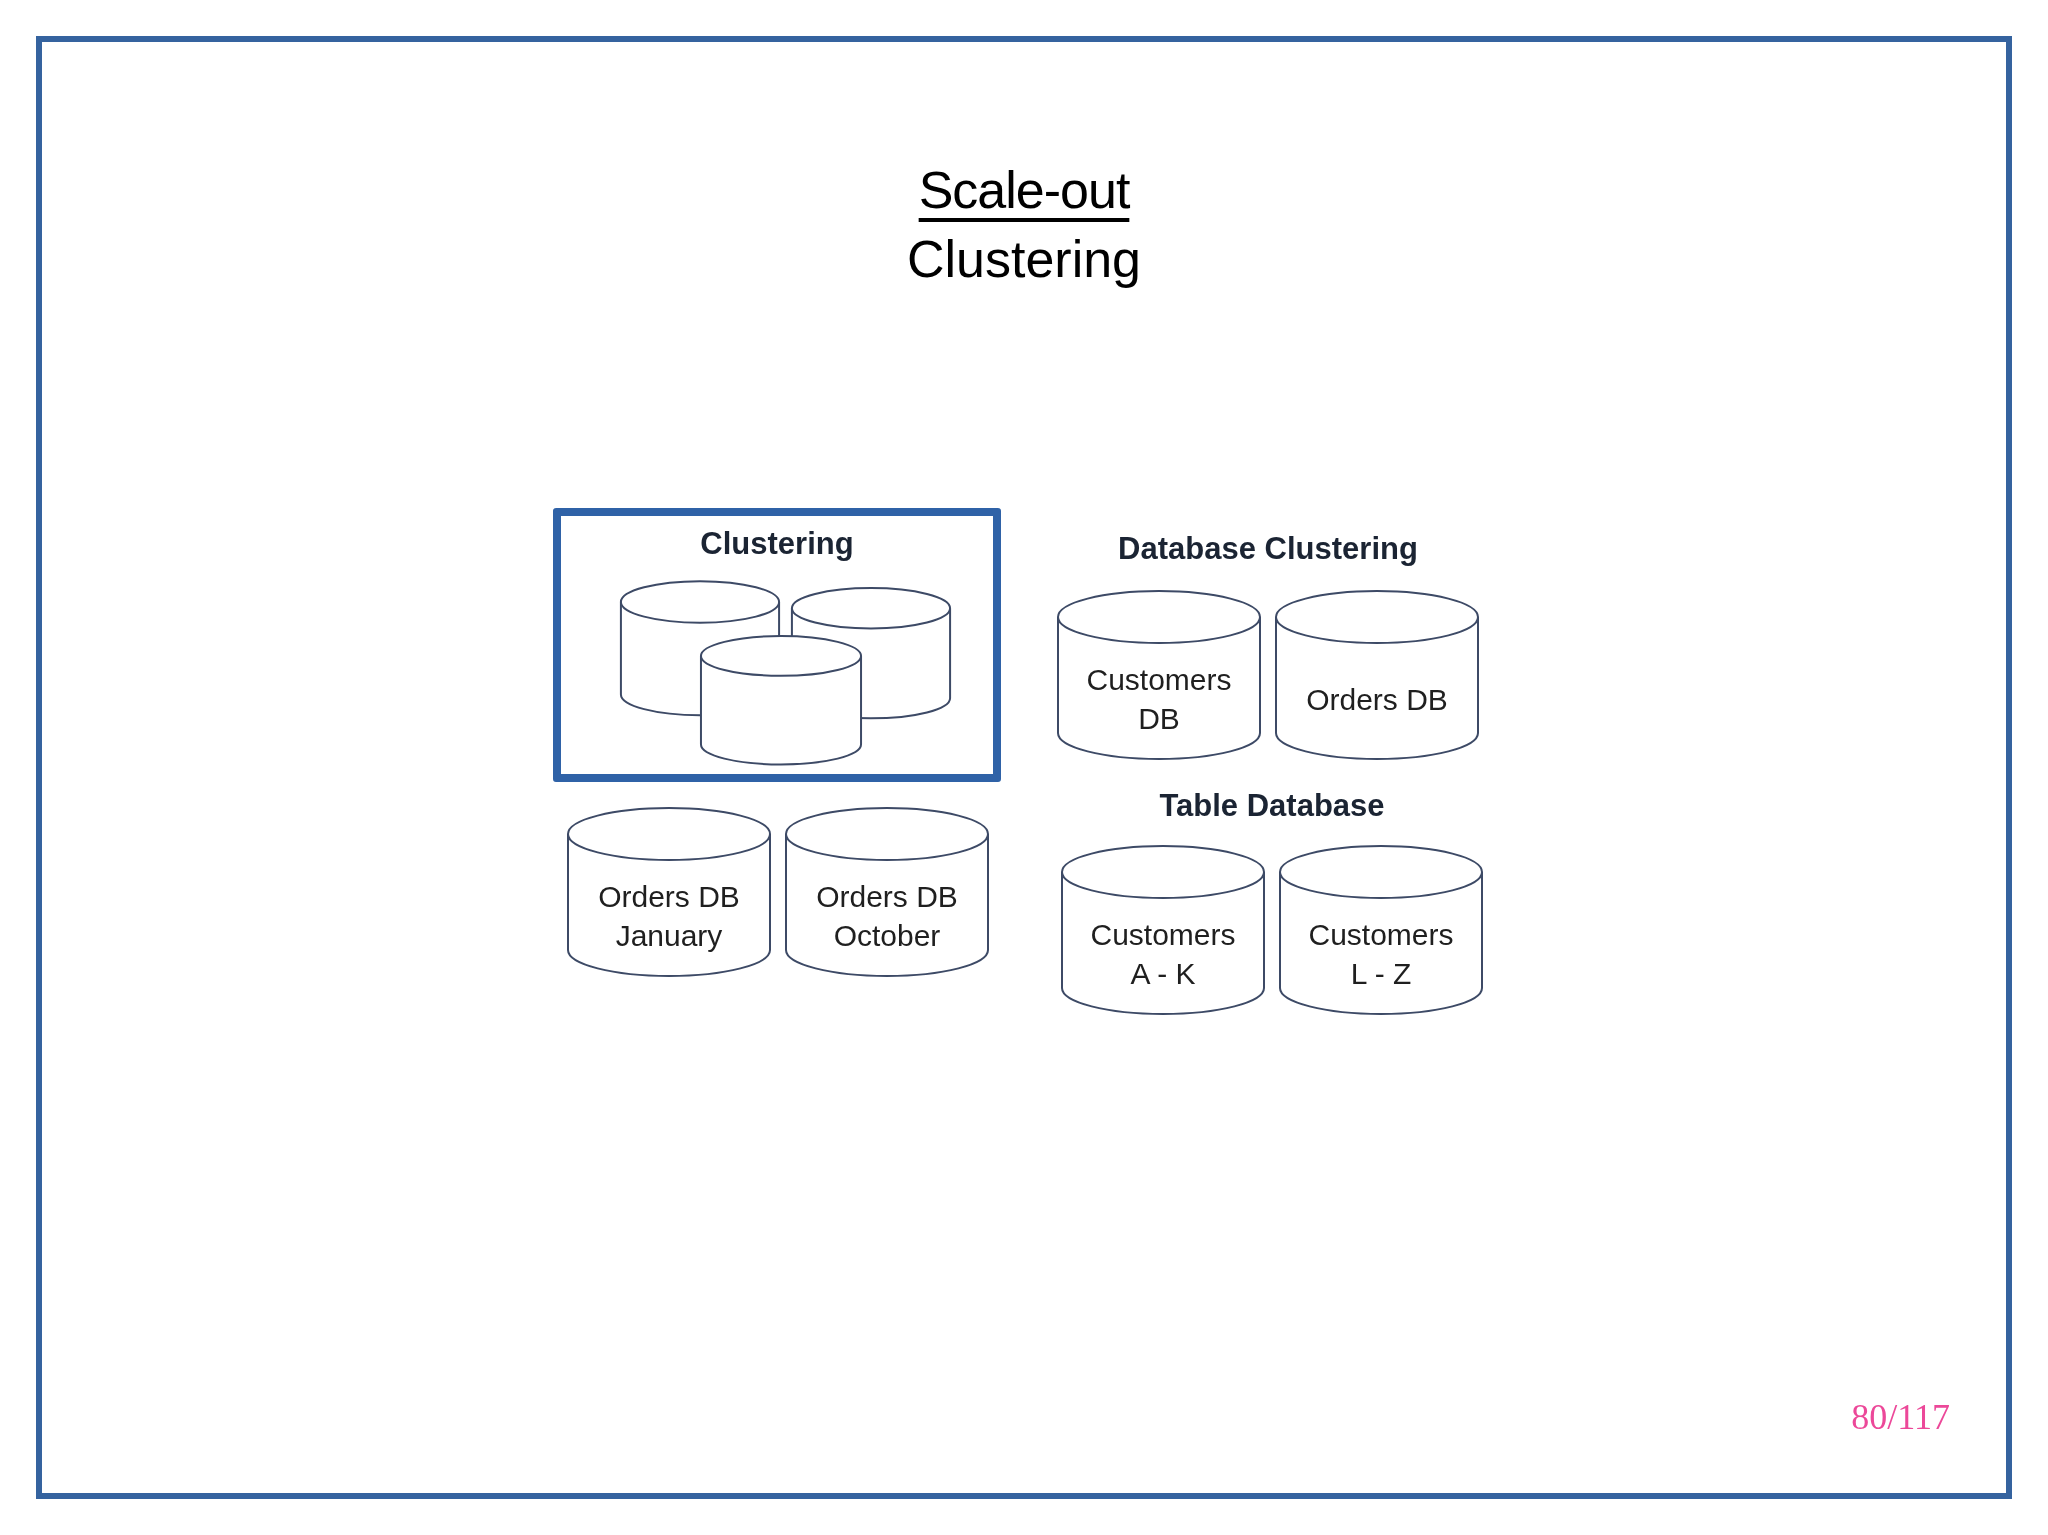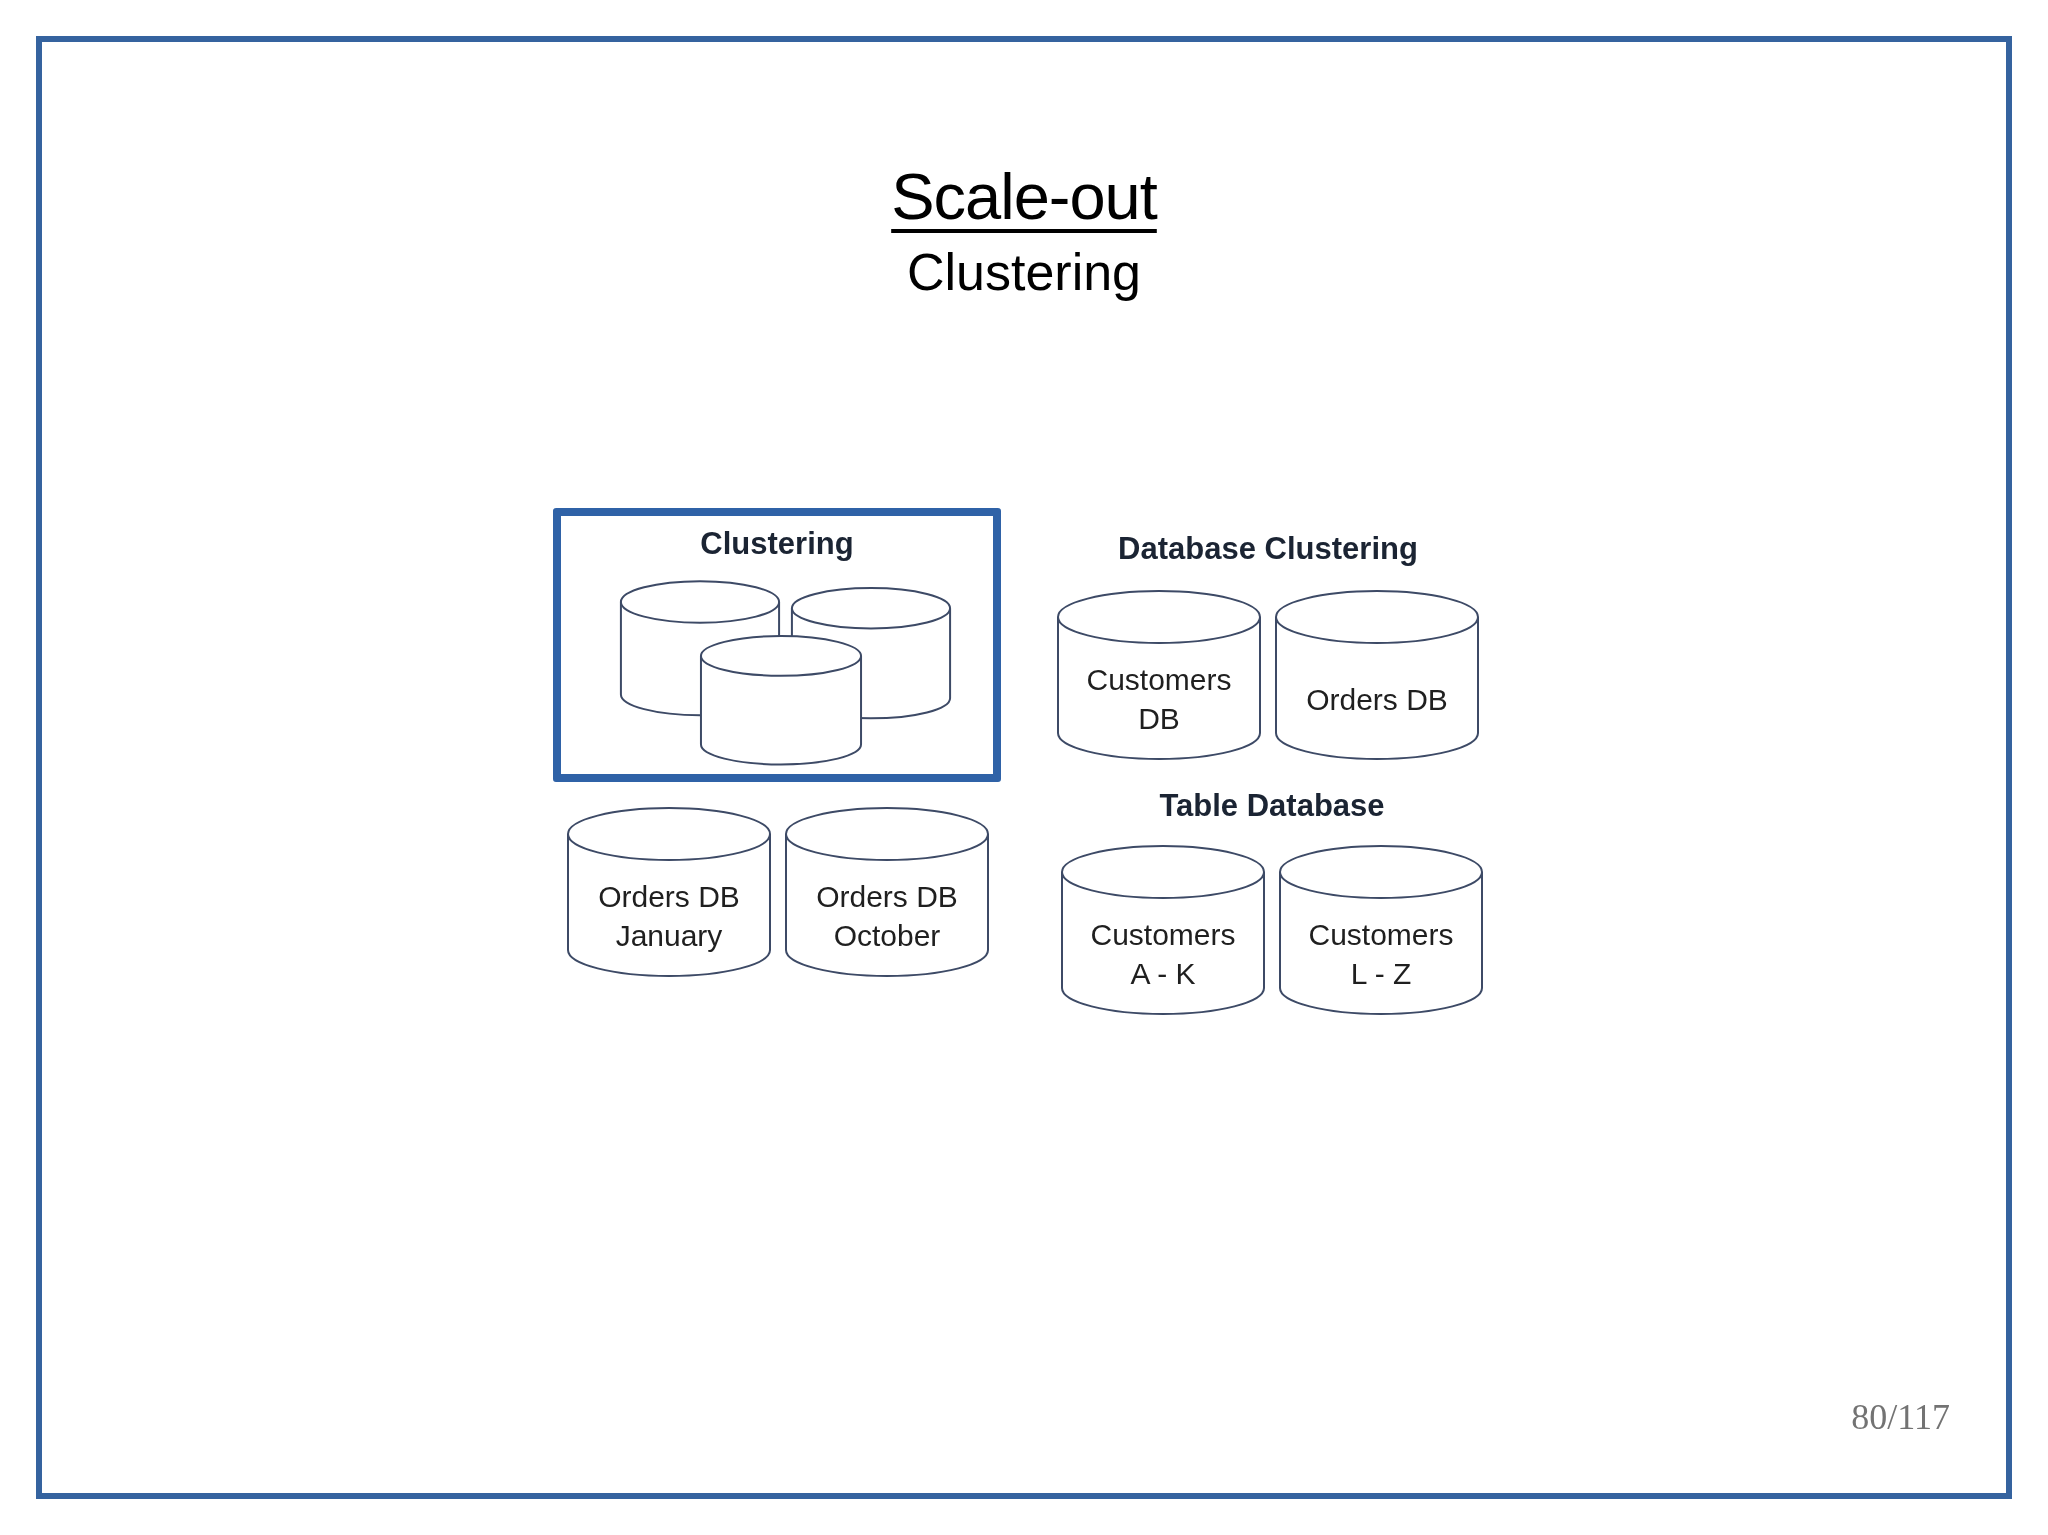--- a/index.html
+++ b/index.html
@@ -22,21 +22,21 @@
     border:6px solid var(--frame-border);
     background:var(--bg);
   }
   
   .titles{
     position:absolute;left:0;right:0;top:163px;text-align:center;
     color:var(--title-text);
   }
   .title{
     display:inline-block;
-    font-size:65px;font-weight:400;line-height:1.05;
+    font-size:52px;font-weight:400;line-height:1.05;
     text-decoration:underline;
     text-decoration-thickness:4px;
     text-underline-offset:10px;
     letter-spacing:-1px;
   }
   .subtitle{
     margin-top:14px;
     font-size:52px;font-weight:400;line-height:1.05;
   }
   
@@ -89,21 +89,21 @@
     display:flex;flex-direction:column;justify-content:center;align-items:center;
     font-size:30px;line-height:1.3;font-weight:400;
     color:var(--label-text);
     text-align:center;
     white-space:nowrap;
   }
   
   .page-number{
     position:absolute;right:98px;top:1396px;
     font-family:"Liberation Serif", serif;
-    font-size:36px;color:#737373;
+    font-size:36px;color:#ec4899;
   }
 </style>
 </head>
 <body>
 
 <div class="slide">
 
   <div class="frame"></div>
 
   <header class="titles">

